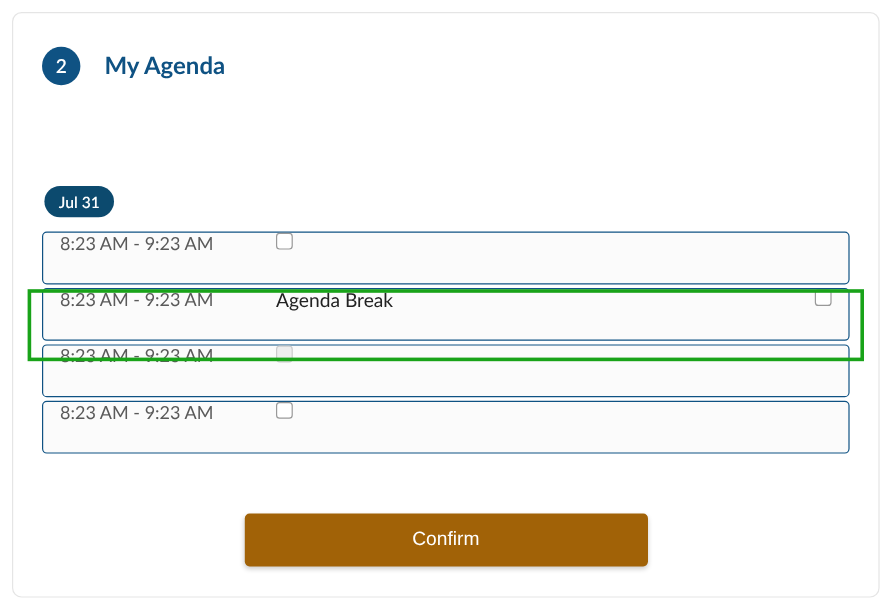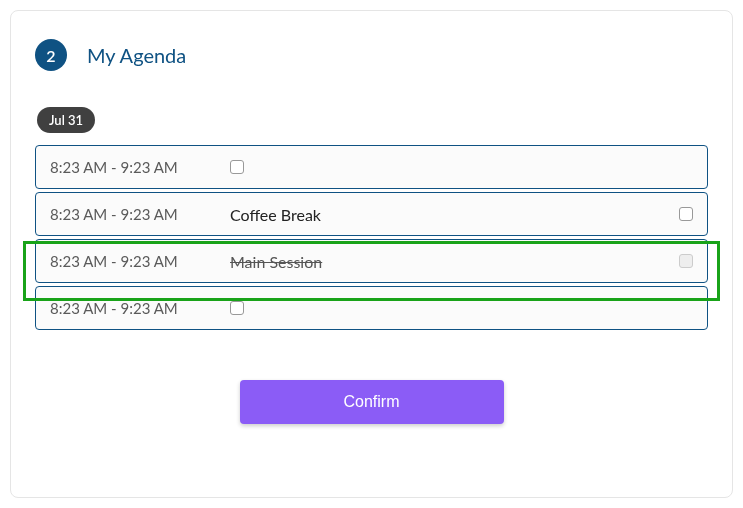--- a/index.html
+++ b/index.html
@@ -31,40 +31,40 @@
     color: #fff;
     display: flex;
     align-items: center;
     justify-content: center;
     font-weight: 600;
     font-size: 16px;
   }
   .page-title {
     color: #0f5283;
     font-size: 20px;
-    font-weight: 400;
+    font-weight: 700;
   }
   .date-pill {
     display: inline-block;
-    background: #404040;
+    background: #0c4a6e;
     color: #fff;
     font-size: 13px;
     font-weight: 600;
     padding: 5px 12px;
     border-radius: 14px;
     margin-bottom: 12px;
     margin-left: 2px;
+    margin-top: 48px;
   }
   .agenda-list { }
   .agenda-row {
     border: 1px solid #0f5283;
     border-radius: 4px;
     background: #fbfbfb;
     display: flex;
-    align-items: center;
     padding: 0 14px;
     height: 44px;
     margin-bottom: 3px;
     position: relative;
   }
   .agenda-time {
     width: 180px;
     color: #5a5a5a;
     font-size: 15px;
   }
@@ -92,23 +92,23 @@
     border: 3px solid #19a319;
     pointer-events: none;
     left: 12px;
     top: 230px;
     width: 697px;
     height: 60px;
   }
   .confirm-btn {
     display: block;
     margin: 50px auto 0 auto;
-    width: 264px;
+    width: 336px;
     height: 44px;
-    background: #8b5cf6;
+    background: #a16207;
     color: #fff;
     border: none;
     border-radius: 4px;
     font-size: 16px;
     cursor: pointer;
     box-shadow: 0 2px 4px rgba(0,0,0,0.2);
   }
 </style>
 </head>
 <body>
@@ -122,26 +122,25 @@
 
   <div class="date-pill">Jul 31</div>
 
   <div class="agenda-list">
     <div class="agenda-row">
       <div class="agenda-time">8:23 AM - 9:23 AM</div>
       <div class="agenda-check"></div>
     </div>
     <div class="agenda-row">
       <div class="agenda-time">8:23 AM - 9:23 AM</div>
-      <div class="agenda-title">Coffee Break</div>
+      <div class="agenda-title">Agenda Break</div>
       <div class="agenda-check"></div>
     </div>
     <div class="agenda-row">
       <div class="agenda-time">8:23 AM - 9:23 AM</div>
-      <div class="agenda-title strikethrough">Main Session</div>
       <div class="agenda-check disabled"></div>
     </div>
     <div class="agenda-row">
       <div class="agenda-time">8:23 AM - 9:23 AM</div>
       <div class="agenda-check"></div>
     </div>
   </div>
 
   <button class="confirm-btn">Confirm</button>
 

